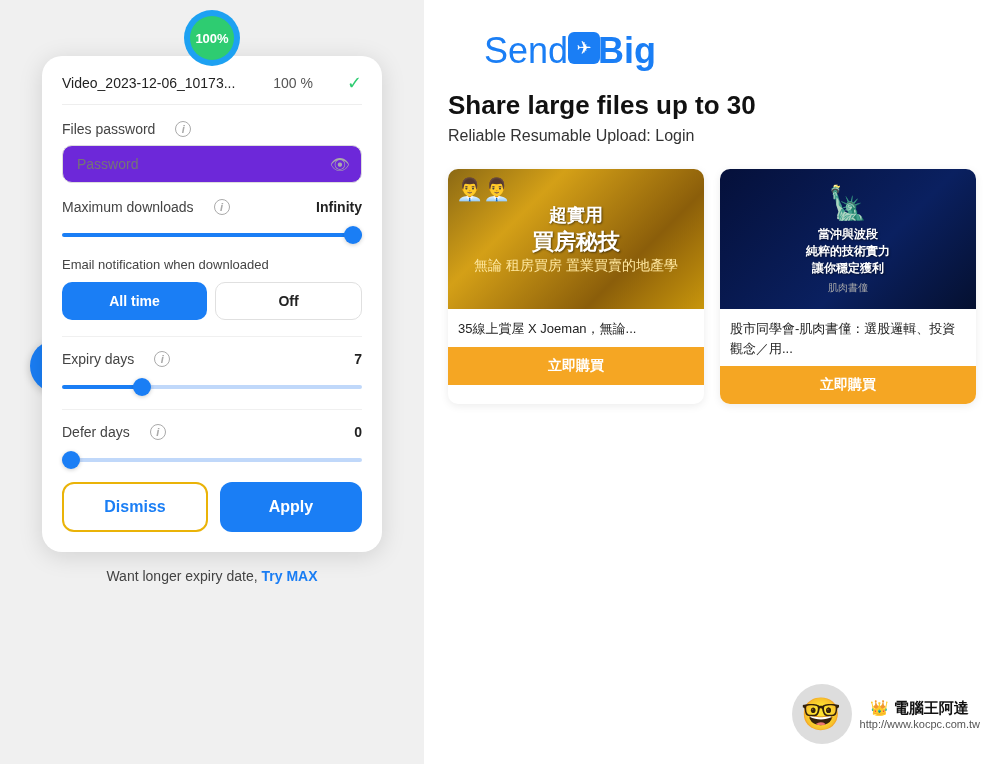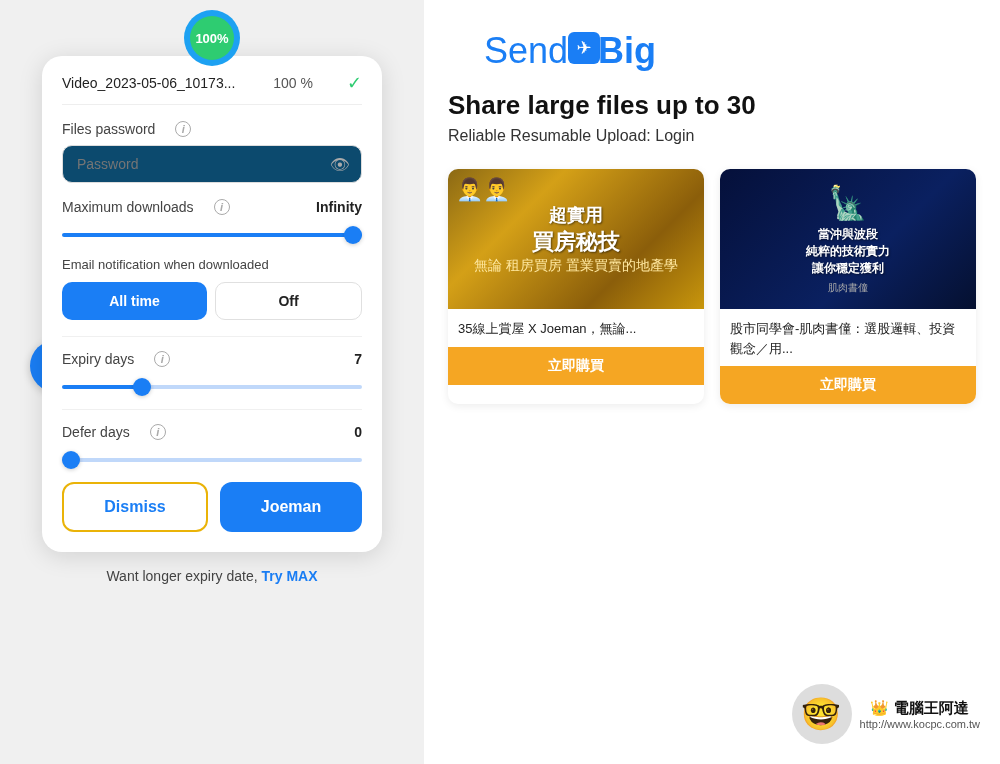--- a/index.html
+++ b/index.html
@@ -119,21 +119,21 @@
       margin-bottom: 16px;
     }
     .password-input {
       width: 100%;
       padding: 10px 36px 10px 14px;
       border: 1.5px solid #ddd;
       border-radius: 10px;
       font-size: 14px;
       color: #aaa;
       outline: none;
-      background: #0c4a6e;
+      background: #6d28d9;
     }
     .eye-icon {
       position: absolute;
       right: 12px;
       top: 50%;
       transform: translateY(-50%);
       color: #aaa;
       font-size: 16px;
       cursor: pointer;
     }
@@ -436,21 +436,21 @@
 
   <div class="progress-badge">
     <div class="progress-badge-inner">100%</div>
   </div>
 
   <div class="upload-fab">+</div>
 
   <div class="card">
 
     <div class="file-row">
-      <span class="file-name">Video_2023-05-06_10173...</span>
+      <span class="file-name">Video_2023-12-06_10173...</span>
       <span class="file-percent">100 %</span>
       <span class="check-icon">✓</span>
     </div>
 
     <div class="section-label">
       <span>Files password</span>
       <span class="info-icon">i</span>
     </div>
     <div class="password-wrap">
       <input class="password-input" type="password" placeholder="Password" style="">
@@ -497,21 +497,21 @@
           <span>Defer days</span>
           <span class="info-icon">i</span>
         </div>
         <span class="slider-value">0</span>
       </div>
       <input type="range" min="0" max="100" value="0" style="--val: 0%; background: linear-gradient(to right, rgb(26, 126, 245) 0%, rgb(192, 216, 250) 0%);">
     </div>
 
     <div class="action-row">
       <button class="btn-dismiss">Dismiss</button>
-      <button class="btn-apply">Joeman</button>
+      <button class="btn-apply">Apply</button>
     </div>
   </div>
 
   <div class="footer-text">
     <span>Want longer expiry date,</span>
     <a class="footer-link">Try MAX</a>
   </div>
 
 </div>
 

